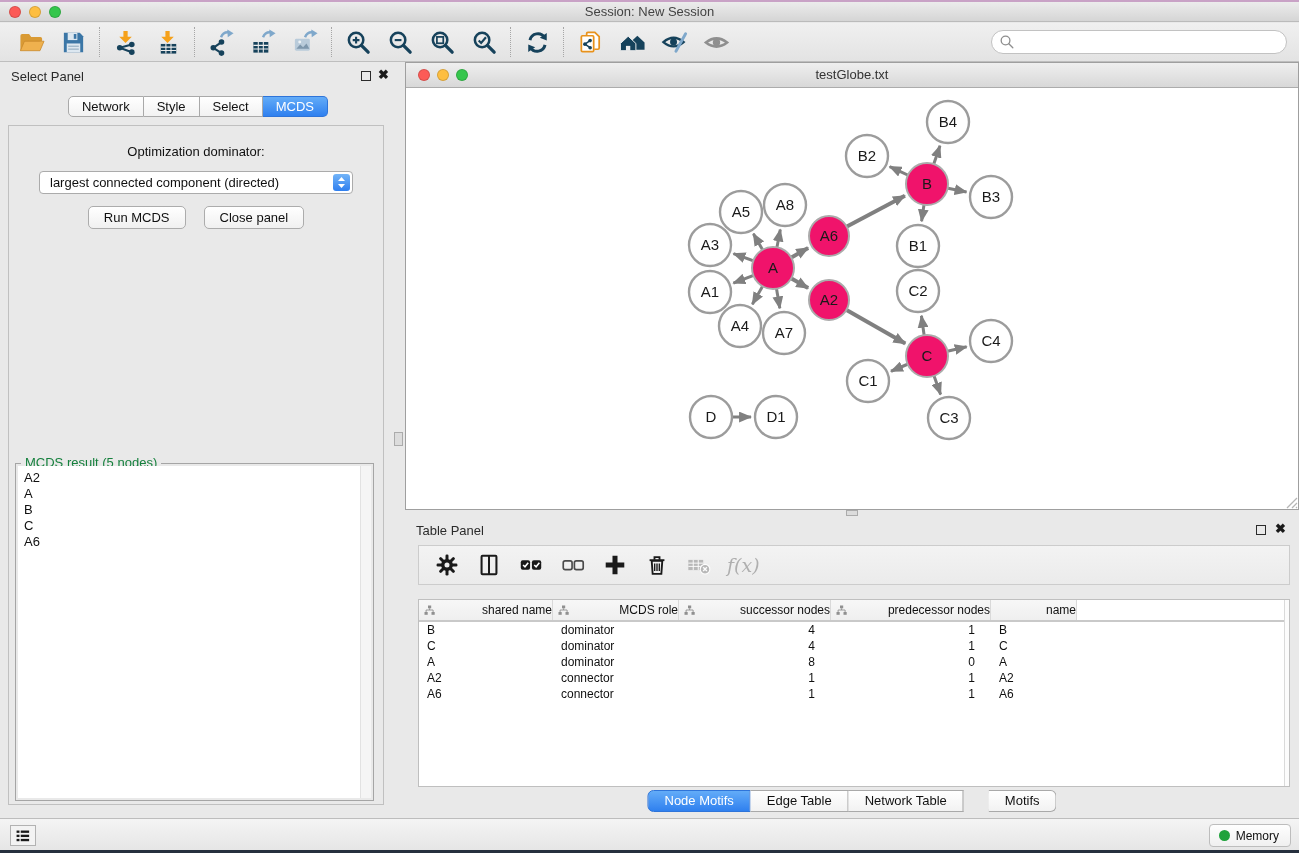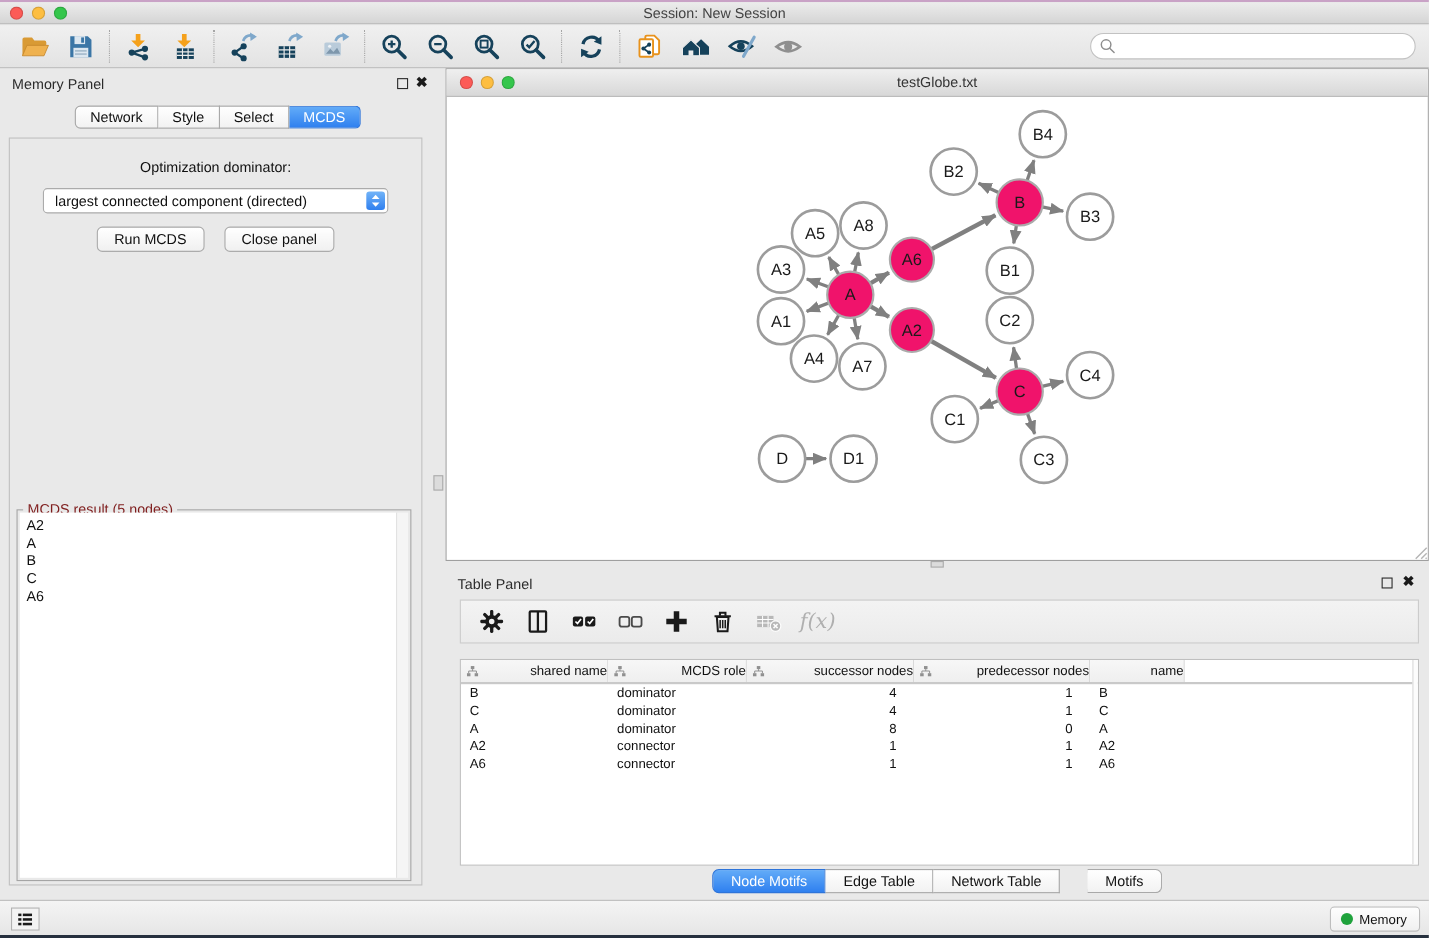--- a/index.html
+++ b/index.html
@@ -48,21 +48,21 @@
   .dropdown { position:relative; margin:12px auto 0; width:314px; height:23px; background:#fff;
     border:1px solid #ABABAB; border-radius:4px; cursor:pointer; }
   .dropdown-value { line-height:21px; padding-left:10px; font-size:13px; color:#101010; white-space:nowrap; overflow:hidden; }
   .dropdown-stepper { position:absolute; right:2px; top:2px; width:17px; height:17px; border-radius:3px;
     background:linear-gradient(#72B4F8,#2F7FEF); }
   .btn-row { display:flex; justify-content:center; gap:18px; margin-top:12px; }
   .pushbtn { height:23px; padding:0 15px; font-size:13px; color:#101010;
     background:linear-gradient(#FFFFFF,#F0F0F0); border:1px solid #ACACAC; border-radius:5px;
     font-family:"Liberation Sans",sans-serif; cursor:pointer; }
   .result-group { position:absolute; left:6px; right:9px; top:337px; bottom:3px; border:1px solid #A5A5A5; }
-  .result-label { position:absolute; top:-9px; left:5px; background:#E9E9E9; padding:0 4px; font-size:13px; color:#7f1d1d; }
+  .result-label { position:absolute; top:-9px; left:5px; background:#E9E9E9; padding:0 4px; font-size:13px; color:#15803d; }
   .result-list { position:absolute; top:2px; left:2px; right:13px; bottom:2px; background:#fff;
     padding:4px 0 0 6px; font-size:13px; line-height:16px; color:#101010; }
   .result-scroll { position:absolute; top:2px; bottom:2px; right:2px; width:11px; background:#F5F5F5; border-left:1px solid #E2E2E2; }
 
   
   .divider-v { position:absolute; left:392px; top:62px; width:13px; height:756px; }
   .divider-v .handle { position:absolute; left:2px; top:370px; width:9px; height:14px; background:#DCDCDC; border:1px solid #ABABAB; }
   .divider-h { position:absolute; left:405px; top:510px; width:894px; height:6px; }
   .divider-h .handle { position:absolute; left:441px; top:0px; width:12px; height:6px; background:#DCDCDC; border:1px solid #ABABAB; }
 
@@ -264,21 +264,21 @@
   <span class="search-wrap">
     <svg class="search-icon" viewBox="0 0 22 22">
       <circle cx="9" cy="9" r="6" fill="none" stroke="#8E8E8E" stroke-width="1.8"></circle>
       <path d="M13.5 13.5 L19 19" stroke="#8E8E8E" stroke-width="1.8" stroke-linecap="round"></path>
     </svg>
     <input class="search-input" placeholder="" style="">
   </span>
 </div>
 
 <div class="control-panel">
-  <div class="panel-title">Memory Panel</div>
+  <div class="panel-title">Select Panel</div>
   <span class="float-icon" style="left:361px"></span>
   <span class="close-icon" style="left:378px">✖</span>
   <div class="ctrl-tabs" id="ctrl-tabs">
       <button class="tab">Network</button>
       <button class="tab">Style</button>
       <button class="tab">Select</button>
       <button class="tab active">MCDS</button>
     </div>
   <div class="ctrl-content">
     <div class="opt-label">Optimization dominator:</div>

